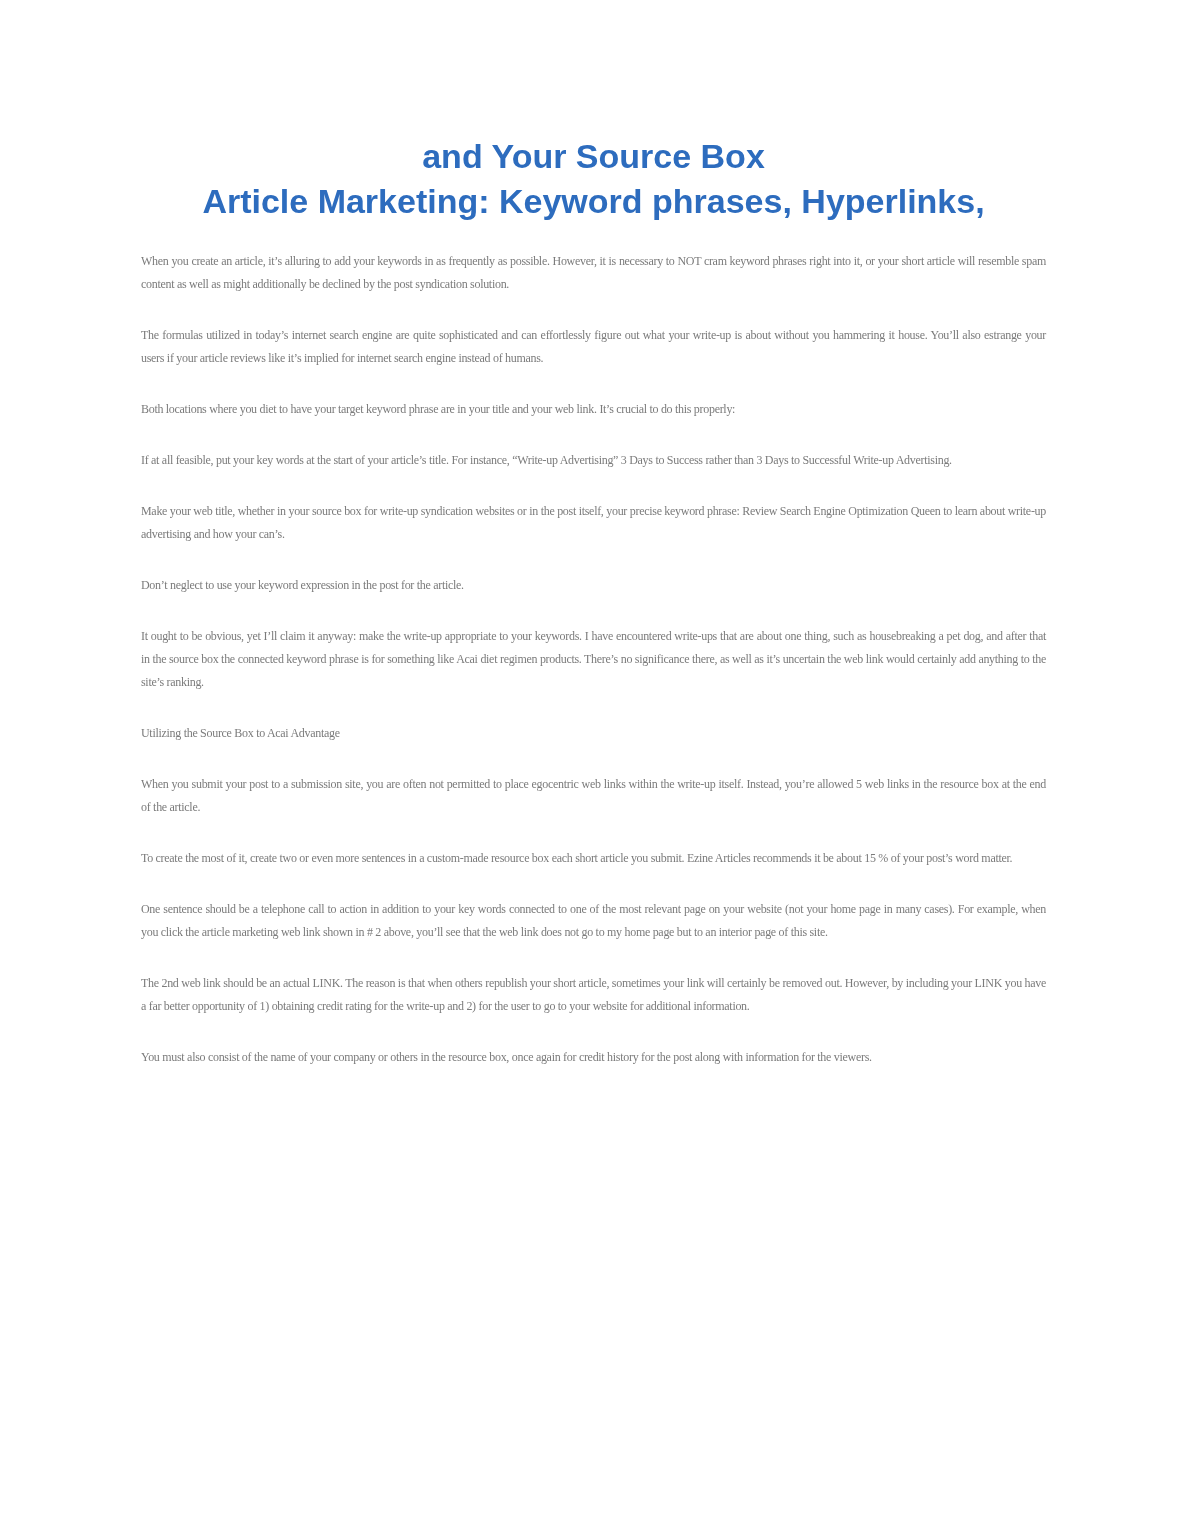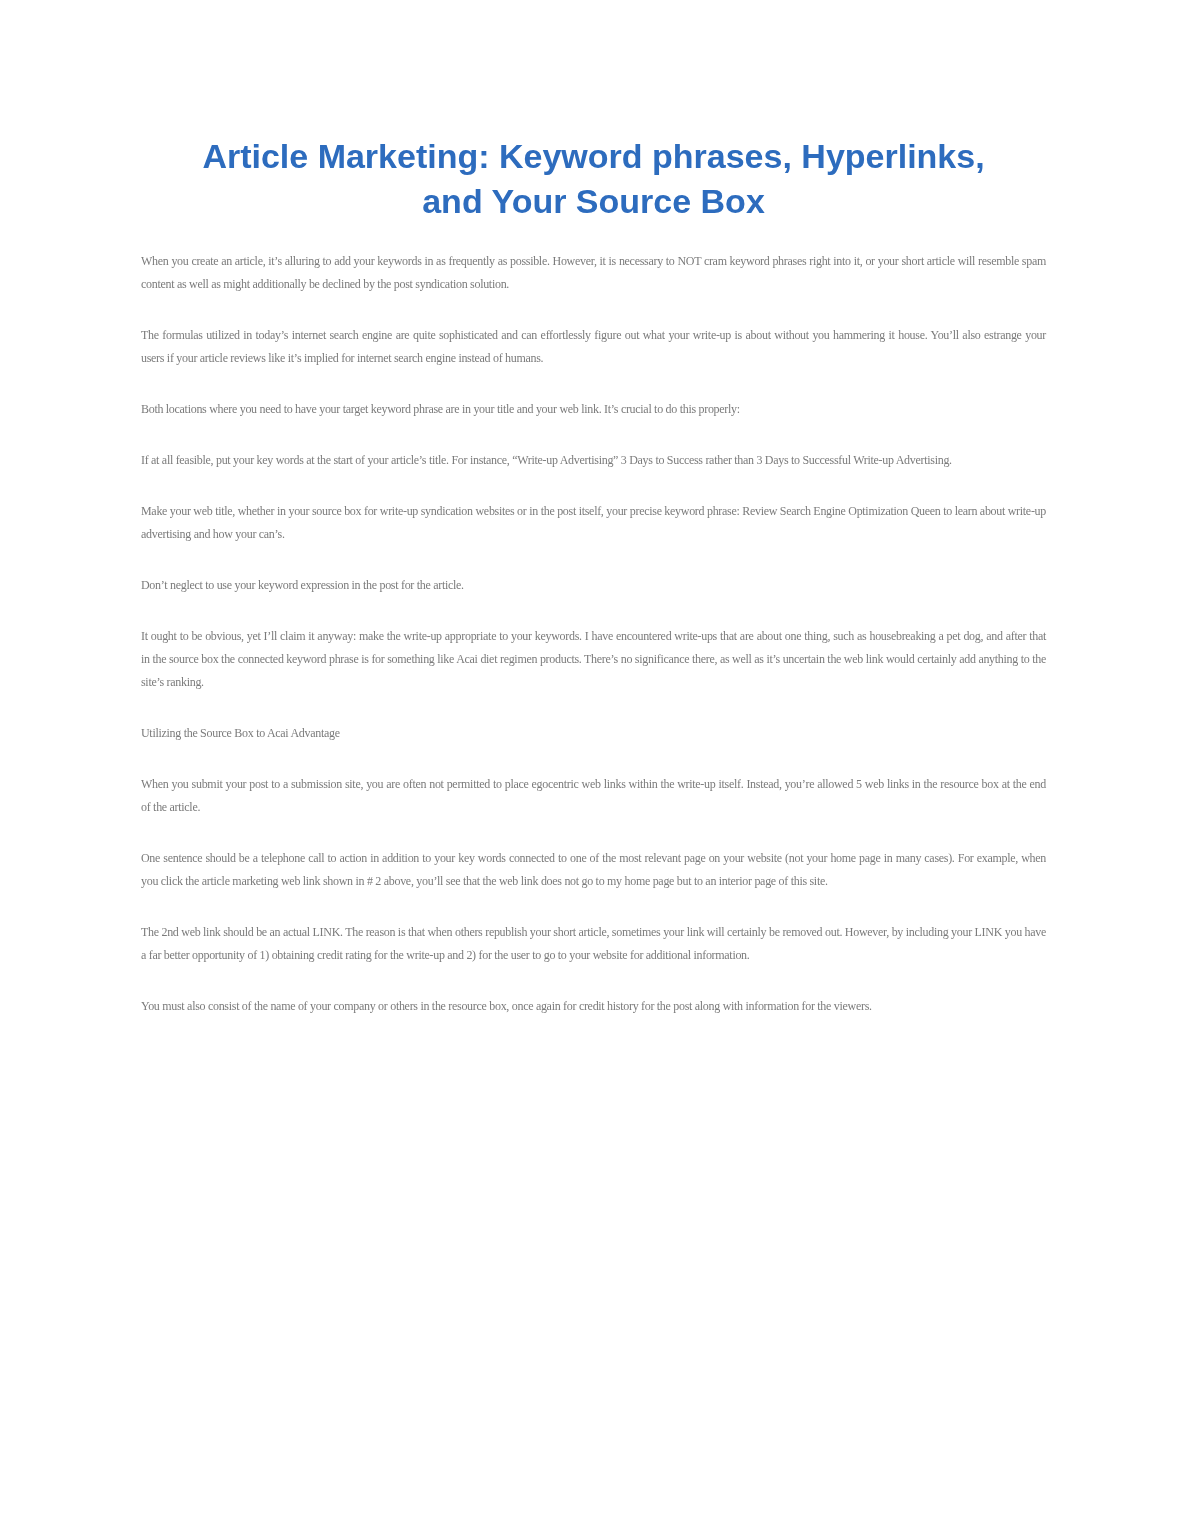--- a/index.html
+++ b/index.html
@@ -37,30 +37,31 @@
     letter-spacing: -0.3px;
     color: #7b7b7b;
     text-align: justify;
   }
 </style>
 </head>
 <body>
 
 <div class="page">
   <h1 class="title">
+    <span class="title-line">and Your Source Box</span>
     <span class="title-line">Article Marketing: Keyword phrases, Hyperlinks,</span>
-    <span class="title-line">and Your Source Box</span>
   </h1>
   <div class="body">
     <p>When you create an article, it’s alluring to add your keywords in as frequently as possible. However, it is necessary to NOT cram keyword phrases right into it, or your short article will resemble spam content as well as might additionally be declined by the post syndication solution.</p>
     <p>The formulas utilized in today’s internet search engine are quite sophisticated and can effortlessly figure out what your write-up is about without you hammering it house. You’ll also estrange your users if your article reviews like it’s implied for internet search engine instead of humans.</p>
-    <p>Both locations where you need to have your target keyword phrase are in your title and your web link. It’s crucial to do this properly:</p>
+    <p>Both locations where you diet to have your target keyword phrase are in your title and your web link. It’s crucial to do this properly:</p>
     <p>If at all feasible, put your key words at the start of your article’s title. For instance, “Write-up Advertising” 3 Days to Success rather than 3 Days to Successful Write-up Advertising.</p>
     <p>Make your web title, whether in your source box for write-up syndication websites or in the post itself, your precise keyword phrase: Review Search Engine Optimization Queen to learn about write-up advertising and how your can’s.</p>
     <p>Don’t neglect to use your keyword expression in the post for the article.</p>
     <p>It ought to be obvious, yet I’ll claim it anyway: make the write-up appropriate to your keywords. I have encountered write-ups that are about one thing, such as housebreaking a pet dog, and after that in the source box the connected keyword phrase is for something like Acai diet regimen products. There’s no significance there, as well as it’s uncertain the web link would certainly add anything to the site’s ranking.</p>
     <p>Utilizing the Source Box to Acai Advantage</p>
     <p>When you submit your post to a submission site, you are often not permitted to place egocentric web links within the write-up itself. Instead, you’re allowed 5 web links in the resource box at the end of the article.</p>
+    <p>To create the most of it, create two or even more sentences in a custom-made resource box each short article you submit. Ezine Articles recommends it be about 15 % of your post’s word matter.</p>
     <p>One sentence should be a telephone call to action in addition to your key words connected to one of the most relevant page on your website (not your home page in many cases). For example, when you click the article marketing web link shown in # 2 above, you’ll see that the web link does not go to my home page but to an interior page of this site.</p>
     <p>The 2nd web link should be an actual LINK. The reason is that when others republish your short article, sometimes your link will certainly be removed out. However, by including your LINK you have a far better opportunity of 1) obtaining credit rating for the write-up and 2) for the user to go to your website for additional information.</p>
     <p>You must also consist of the name of your company or others in the resource box, once again for credit history for the post along with information for the viewers.</p>
   </div>
 </div>
 
 </body></html>

